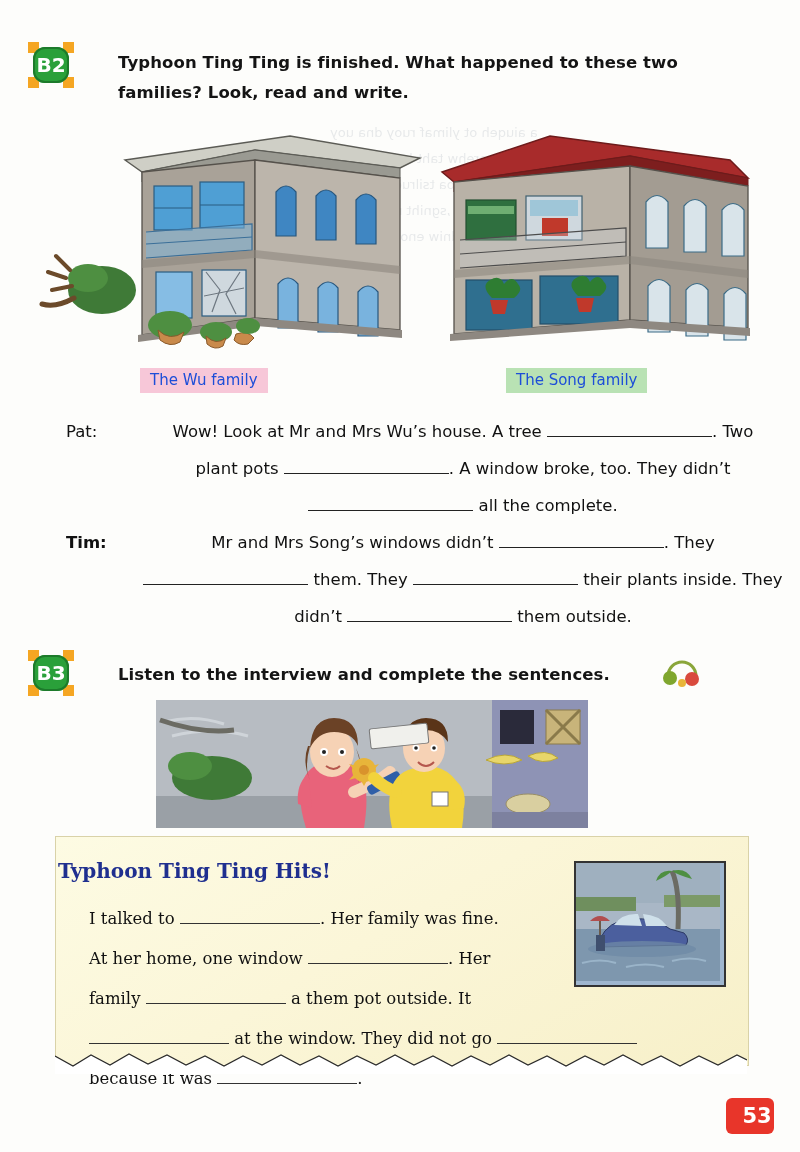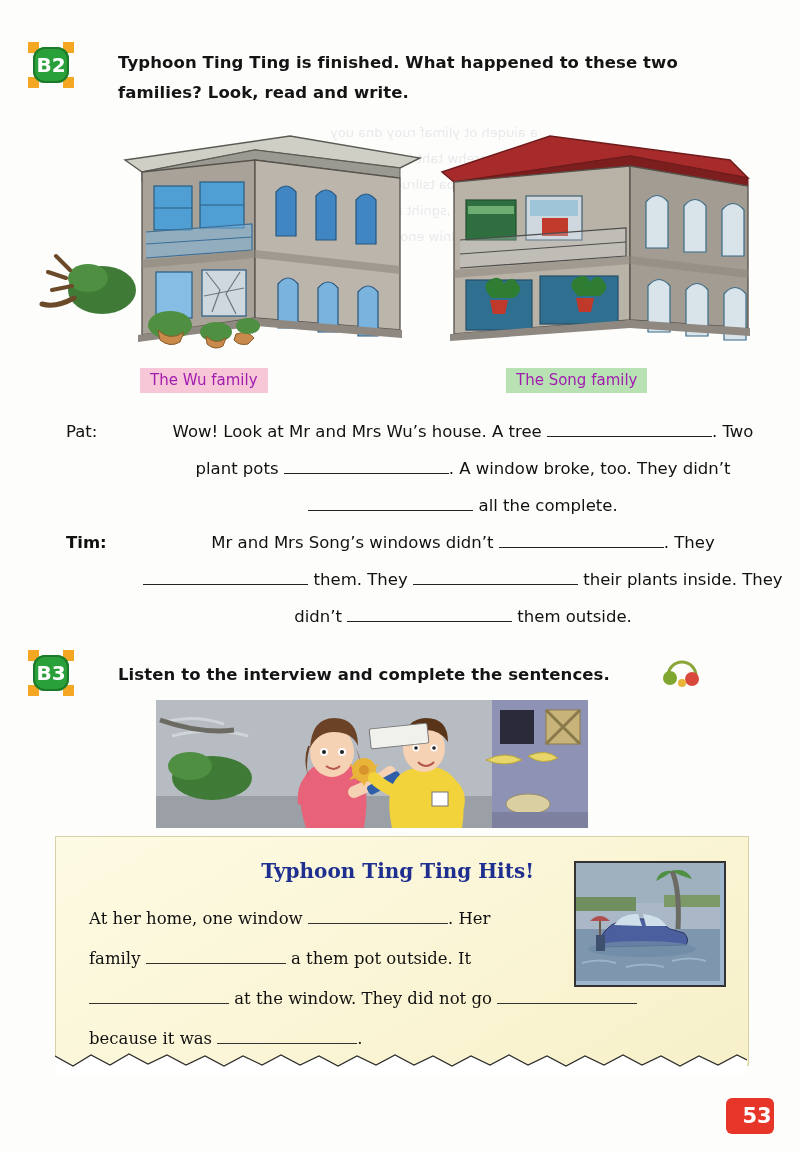--- a/index.html
+++ b/index.html
@@ -69,21 +69,21 @@
 
   
   .illus {
     position: absolute;
   }
   .label-chip {
     position: absolute;
     padding: 3px 10px 4px;
     font-size: 15px;
     font-family: "DejaVu Sans", sans-serif;
-    color: #a21caf;
+    color: #1d4ed8;
     white-space: nowrap;
   }
   .chip-pink { background: #f7c7d8; }
   .chip-green { background: #b9e2b4; }
 
   
   .dlg {
     position: absolute;
     font-size: 16.5px;
     line-height: 37px;
@@ -122,23 +122,23 @@
     left: 55px;
     top: 836px;
     width: 692px;
     height: 228px;
     background: linear-gradient(150deg, #fdfbe3 0%, #fbf6d8 45%, #f7f0c9 100%);
     border: 1px solid #d9d2a8;
   }
   .article-title {
     position: absolute;
     top: 22px;
-    left: 8px;
+    left: 2px;
     width: 470px;
-    text-align: right;
+    text-align: left;
     font-family: "DejaVu Serif", serif;
     font-weight: bold;
     font-size: 20px;
     color: #1f2f8f;
   }
   .article-body {
     position: absolute;
     top: 62px;
     left: 33px;
     width: 455px;
@@ -437,20 +437,23 @@
     <path d="M372,56 q18,-8 30,2 q-16,8 -30,-2 z" fill="#e8d66a" stroke="#b9a63a"></path>
     <ellipse cx="372" cy="104" rx="22" ry="10" fill="#d9cfa0" stroke="#9a8f66"></ellipse>
     <rect x="336" y="112" width="96" height="16" fill="#7d819f"></rect>
   </svg>
 
   <div class="article">
     <div class="article-title">Typhoon Ting Ting Hits!</div>
 
     <div class="article-body">
       <div>
+        <span>I talked to </span><span class="blank b-md"></span><span>. Her family was fine.</span>
+      </div>
+      <div>
         <span>At her home, one window </span><span class="blank b-md"></span><span>. Her</span>
       </div>
       <div>
         <span>family </span><span class="blank b-md"></span><span> a them pot outside. It</span>
       </div>
       <div style="width:600px;">
         <span class="blank b-md"></span><span> at the window. They did not go </span><span class="blank b-md"></span>
       </div>
       <div>
         <span>because it was </span><span class="blank b-md"></span><span>.</span>

